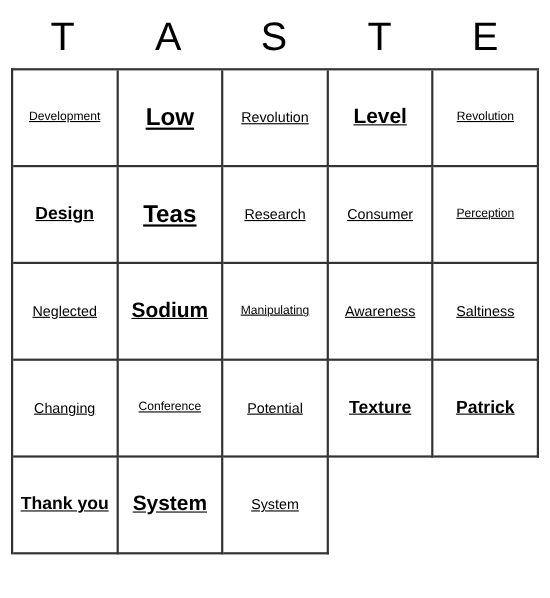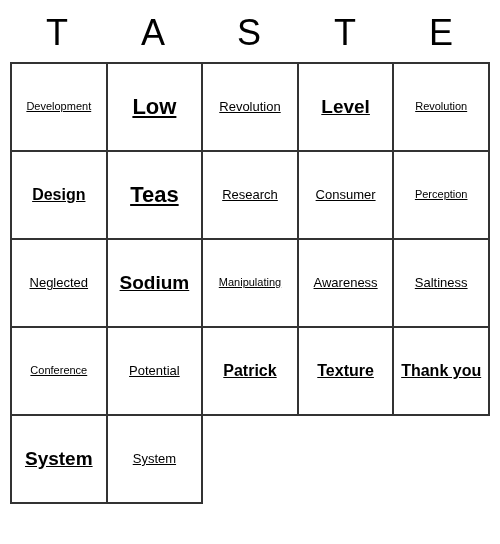--- a/index.html
+++ b/index.html
@@ -137,30 +137,33 @@
       <div class="bingo-cell">
         <span class="cell-text size-xs">Manipulating</span>
       </div>
       <div class="bingo-cell">
         <span class="cell-text size-sm">Awareness</span>
       </div>
       <div class="bingo-cell">
         <span class="cell-text size-sm">Saltiness</span>
       </div>
       <div class="bingo-cell">
+        <span class="cell-text size-sm">Changing</span>
+      </div>
+      <div class="bingo-cell">
         <span class="cell-text size-xs">Conference</span>
       </div>
       <div class="bingo-cell">
         <span class="cell-text size-sm">Potential</span>
       </div>
       <div class="bingo-cell">
-        <span class="cell-text size-md">Patrick</span>
+        <span class="cell-text size-md">Texture</span>
       </div>
       <div class="bingo-cell">
-        <span class="cell-text size-md">Texture</span>
+        <span class="cell-text size-md">Patrick</span>
       </div>
       <div class="bingo-cell">
         <span class="cell-text size-md">Thank you</span>
       </div>
       <div class="bingo-cell">
         <span class="cell-text size-lg">System</span>
       </div>
       <div class="bingo-cell">
         <span class="cell-text size-sm">System</span>
       </div>

